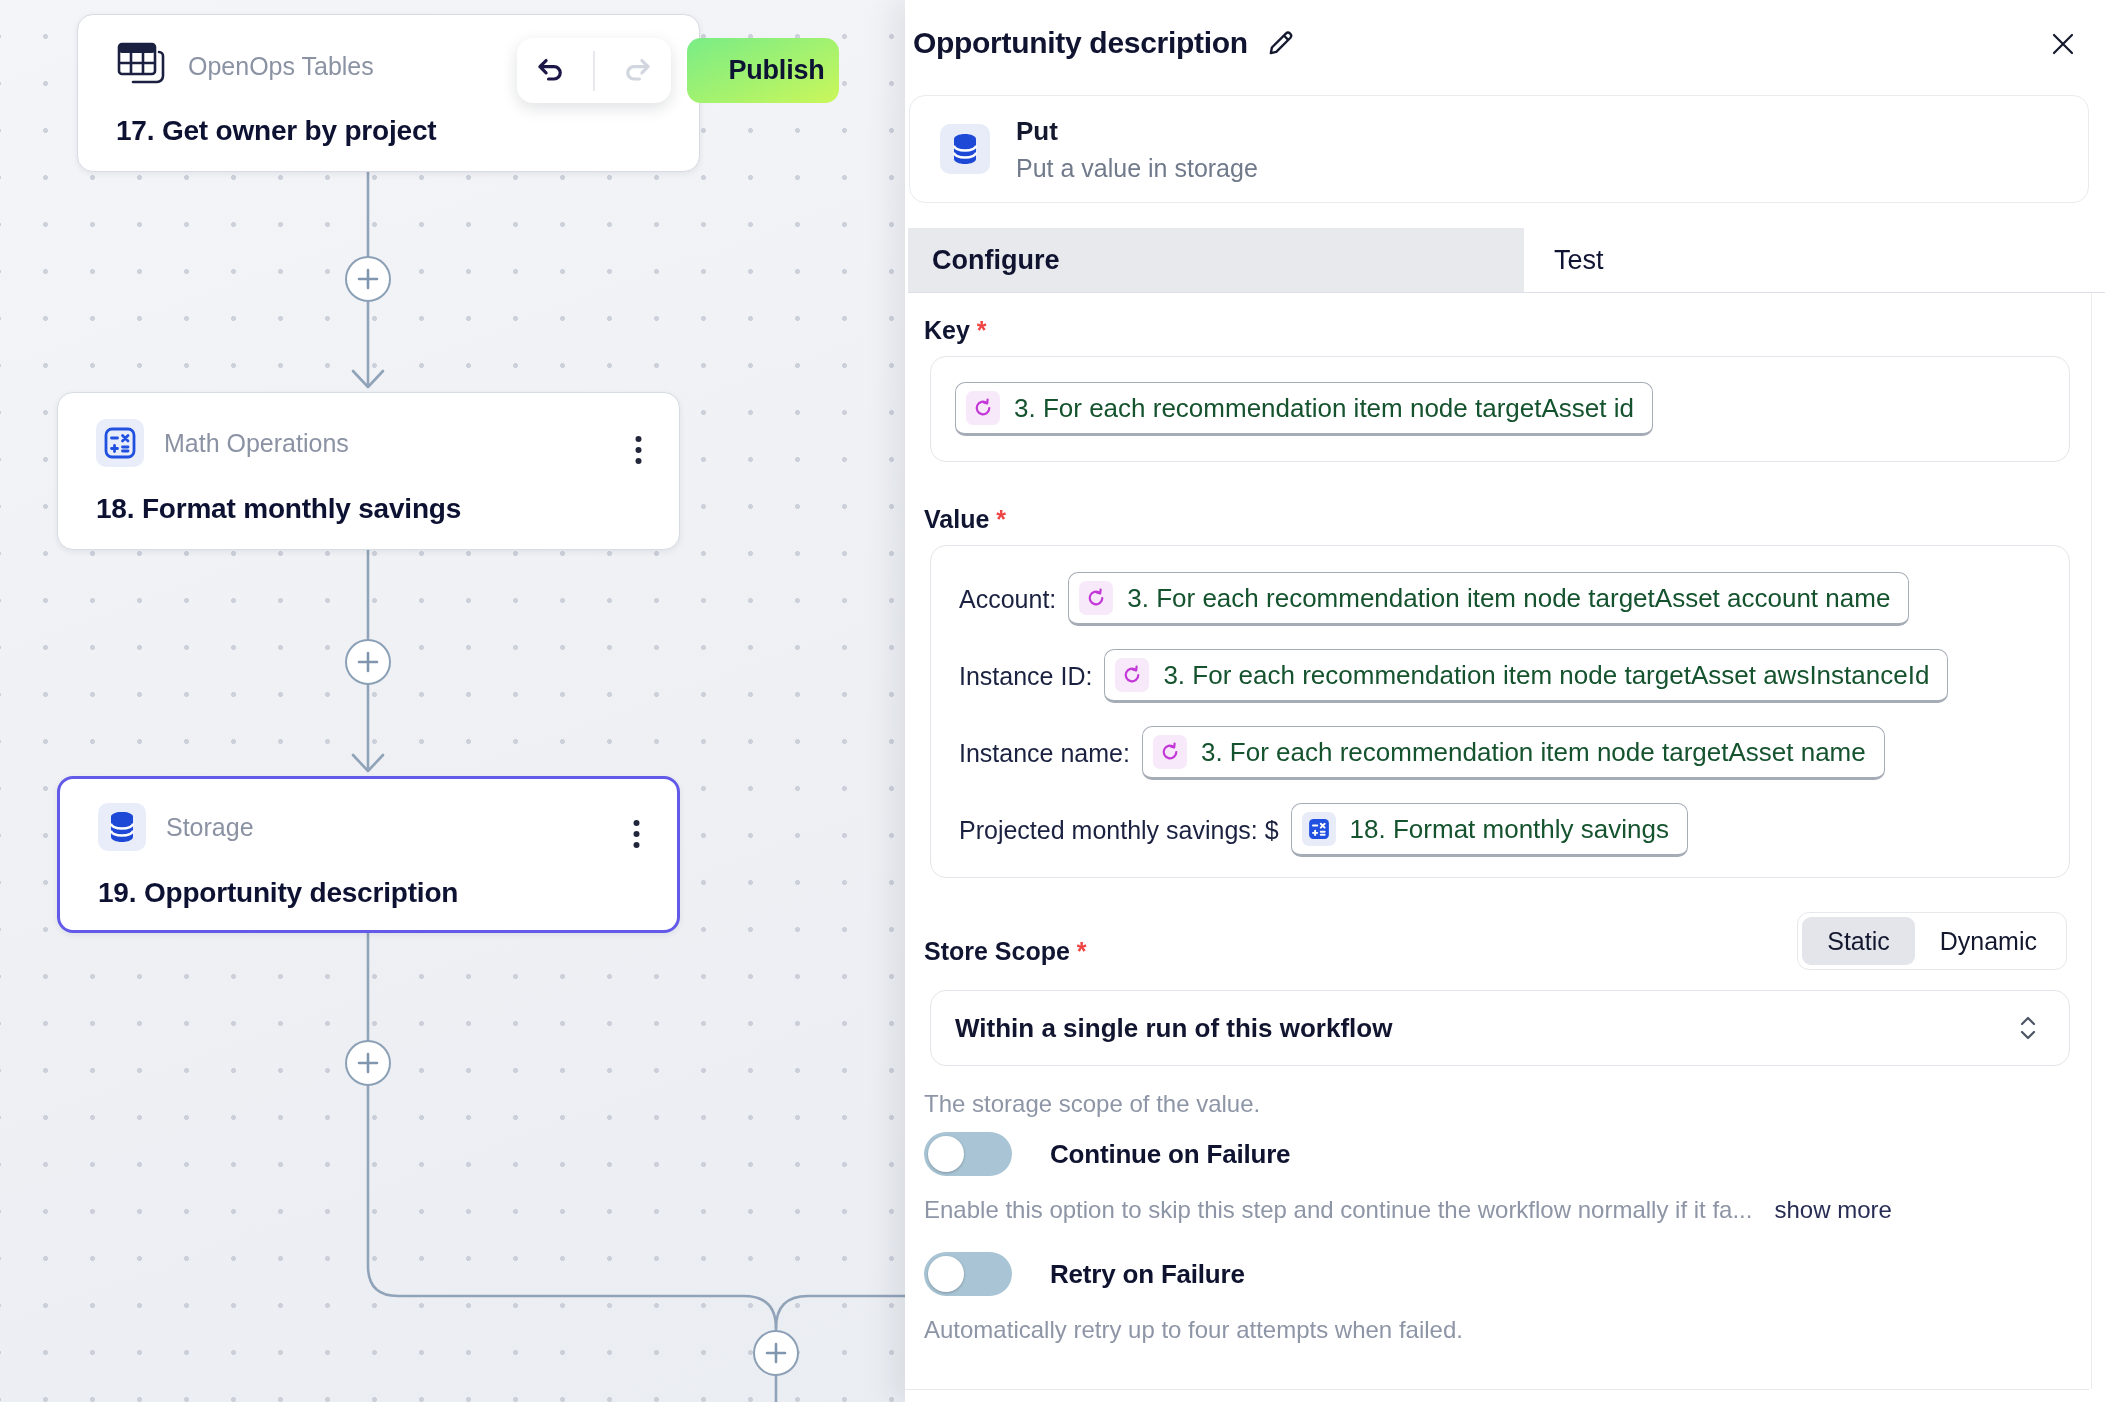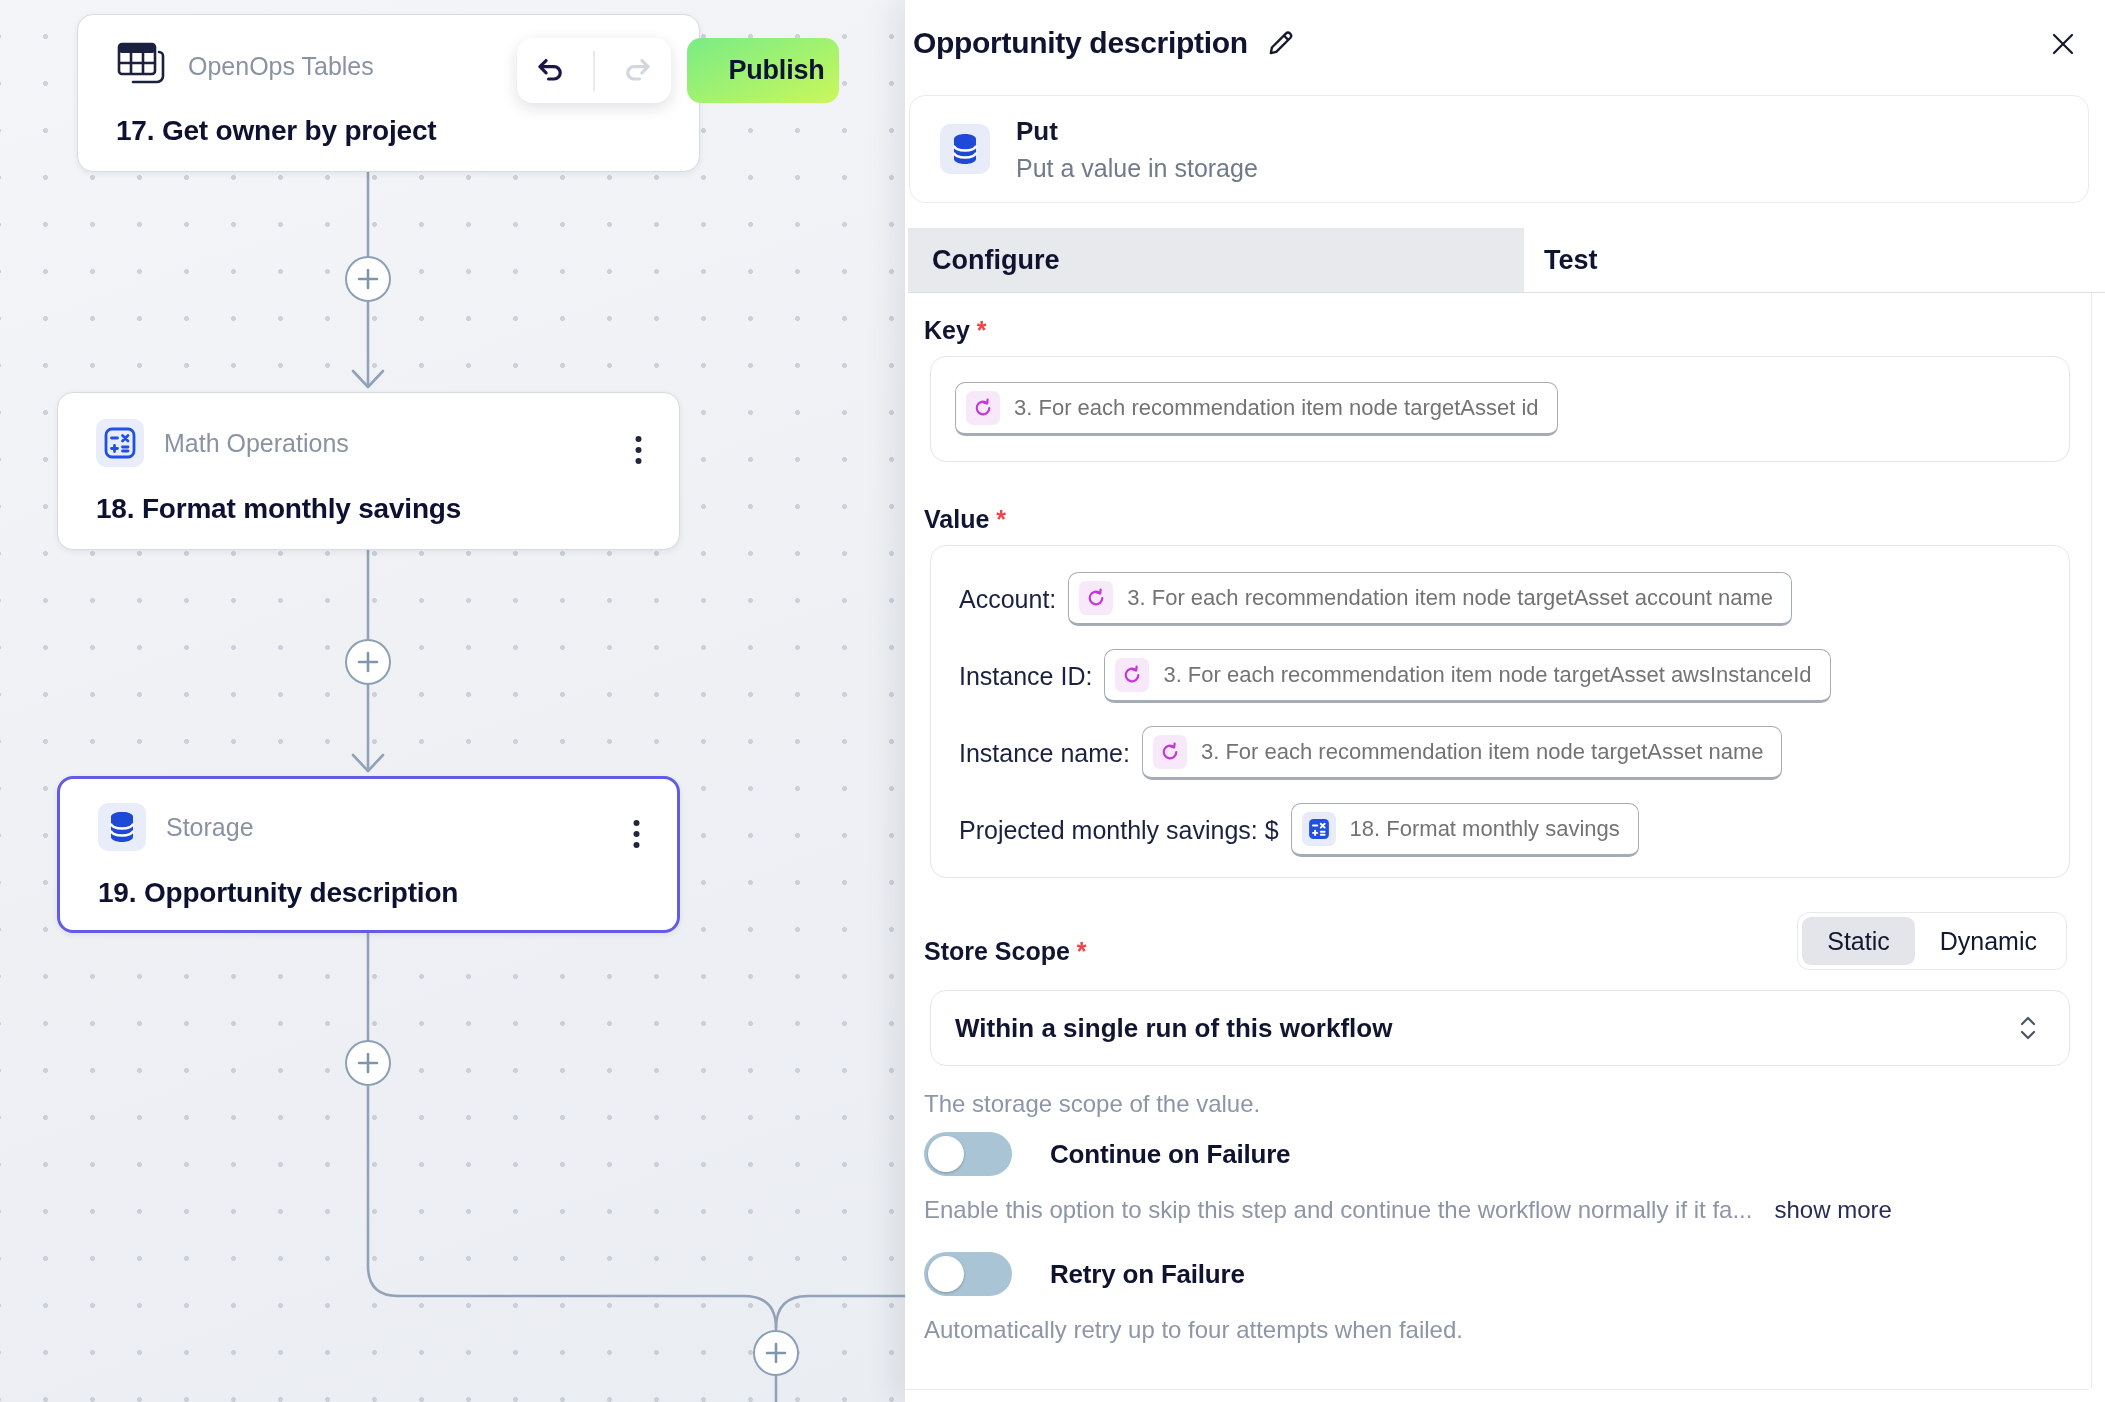--- a/index.html
+++ b/index.html
@@ -60,36 +60,36 @@
   .app-card{
     position:absolute;left:4px;right:16px;top:95px;height:108px;box-sizing:border-box;
     border:1.5px solid #e9ebef;border-radius:16px;display:flex;align-items:center;gap:26px;padding-left:30px;
   }
   .app-card .iconsq{width:50px;height:50px;border-radius:10px;background:#e7ecf8;display:flex;align-items:center;justify-content:center;}
   .app-card .name{font-size:26px;font-weight:700;color:#14182f;}
   .app-card .desc{font-size:25px;color:#717a8b;margin-top:7px;}
   .tabrow{position:absolute;left:3px;right:0;top:228px;height:64px;display:flex;border-bottom:1.5px solid #dcdfe5;}
   .tab{display:flex;align-items:center;cursor:pointer;font-size:27px;color:#101433;}
   .tab.active{width:592px;background:#e7e9ed;padding-left:24px;font-weight:700;color:#0f1330;}
-  .tab.inactive{flex:1;background:#fff;padding-left:20px;font-weight:700;}
+  .tab.inactive{flex:1;background:#fff;padding-left:30px;font-weight:400;}
   .rail{position:absolute;left:1186px;top:293px;height:1096px;border-left:1.5px solid #eaecf0;}
   .field-label{position:absolute;left:19px;font-size:25px;font-weight:700;color:#101532;}
   .req{color:#ef4444;font-weight:700;}
   .input-box{
     position:absolute;left:25px;width:1140px;box-sizing:border-box;
     border:1.5px solid #e4e6eb;border-radius:16px;background:#fff;
   }
   .chip{
     height:54px;box-sizing:border-box;background:#fff;border:1.5px solid #a6acb6;border-bottom-width:3px;
     border-radius:10px;display:inline-flex;align-items:center;gap:14px;padding:0 18px 0 10px;cursor:pointer;
   }
   .chip .tok-ico{width:34px;height:34px;border-radius:7px;display:flex;align-items:center;justify-content:center;}
   .tok-ico.pink{background:#f8e9fa;}
   .tok-ico.blue{background:#e7ecf8;}
-  .chip .tok-text{font-size:22px;color:#737373;white-space:nowrap;}
+  .chip .tok-text{font-size:26px;color:#14532d;white-space:nowrap;}
   .key-box{top:356px;height:106px;}
   .key-box .chip{position:absolute;left:24px;top:25px;}
   .value-box{top:545px;height:333px;display:flex;flex-direction:column;gap:23px;padding:26px 0 0 28px;}
   .vrow{display:flex;align-items:center;gap:12px;}
   .vrow .prefix{font-size:25px;color:#1b2140;white-space:nowrap;}
   .segmented{
     position:absolute;right:38px;top:912px;height:58px;box-sizing:border-box;border:1.5px solid #e6e8ec;border-radius:12px;
     display:flex;align-items:stretch;padding:4px;background:#fff;
   }
   .seg{display:flex;align-items:center;padding:0 25px;font-size:25px;color:#14182f;cursor:pointer;border-radius:9px;}

